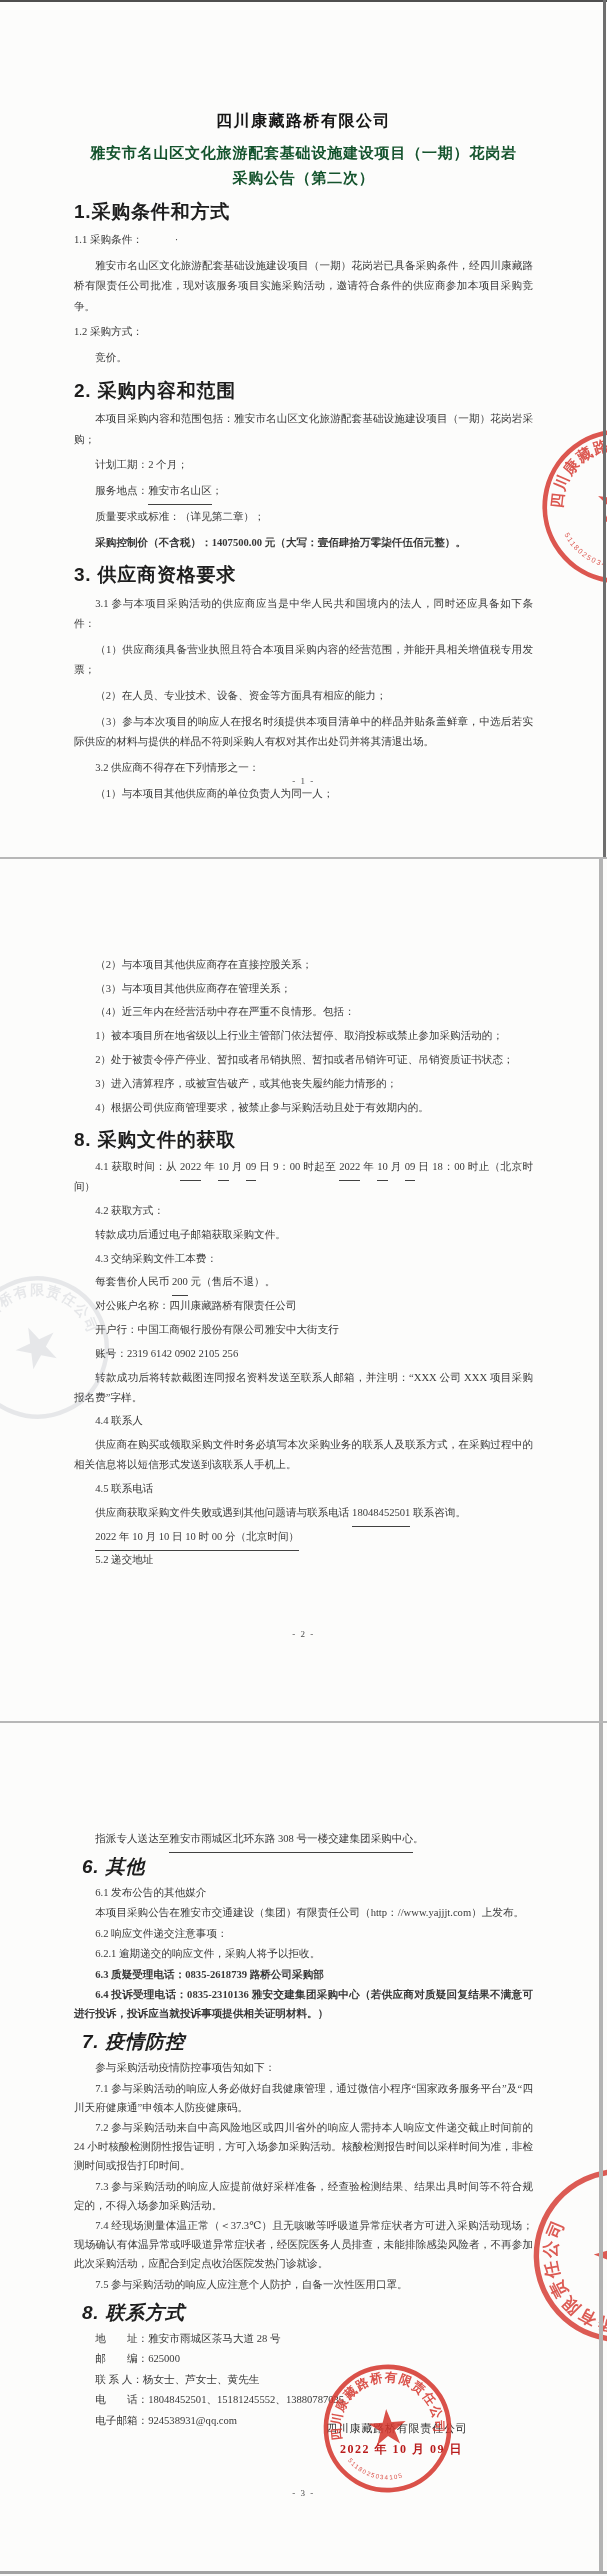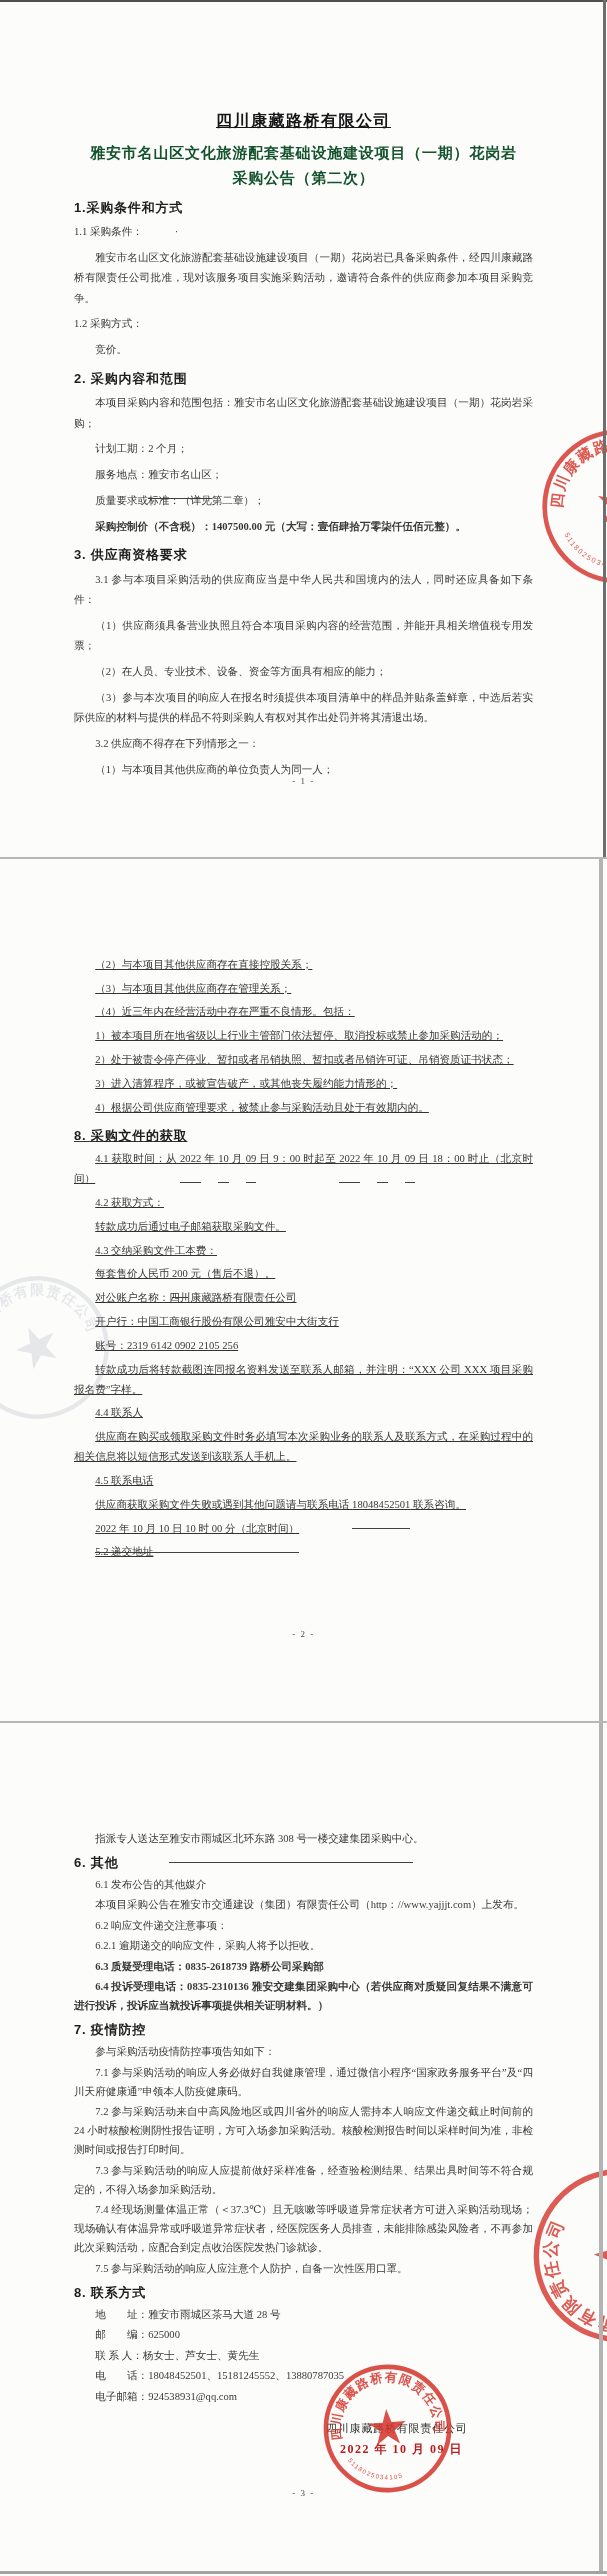--- a/index.html
+++ b/index.html
@@ -13,26 +13,26 @@
   .edge-bottom{position:absolute;left:0;top:2571px;width:100%;height:3px;background:#a3a3a3;}
 
   .page{position:absolute;left:0;width:607px;overflow:hidden;box-sizing:border-box;}
   .flow{padding:0 74px;}
   .page1 .flow p.para{font-size:10.6px;line-height:20.5px;margin:5.3px 0;}
   .page2 .flow p.para{font-size:10.6px;line-height:20px;margin:3.8px 0;}
   .page3 .flow p.para{font-size:10.6px;line-height:19px;margin:1.5px 0;}
   p.para{text-align:justify;color:#383838;}
   p.para.ind{text-indent:2em;}
   .bold{font-weight:bold;color:#1d1d1d;}
-  .u{border-bottom:0.8px solid #414141;padding-bottom:18px;}
+  .u{border-bottom:0.8px solid #414141;padding-bottom:8px;}
   .hd{font-family:"Liberation Sans","DejaVu Sans",sans-serif;font-weight:bold;color:#1e1e1e;
-      font-size:13px;letter-spacing:0.8px;margin:9px 0 4.6px 0;}
-  .page3 .hd{margin:6px 0 3px 0;}
+      font-size:19px;letter-spacing:0.8px;margin:9px 0 4.6px 0;}
+  .page3 .hd{margin:6px 0 3px 8px;font-style:italic;}
   .t1{font-family:"Liberation Sans","DejaVu Sans",sans-serif;font-weight:bold;font-size:16px;
-      color:#161616;text-align:center;letter-spacing:1.5px;margin:0 0 7.6px 0;text-decoration:underline;}
+      color:#161616;text-align:center;letter-spacing:1.5px;margin:0 0 7.6px 0;}
   .t2{font-family:"Liberation Sans","DejaVu Sans",sans-serif;font-weight:bold;font-size:15px;
       color:#14532d;text-align:center;letter-spacing:0.8px;line-height:25px;margin:0;}
   .t2.last{margin-bottom:7.6px;}
   .pagenum{position:absolute;left:0;width:100%;text-align:center;font-size:9px;color:#4a4a4a;letter-spacing:1.5px;}
 
   
   .seal{position:absolute;pointer-events:none;}
   .seal svg{display:block;}
   .footer-company{position:absolute;left:326px;top:2421px;font-size:11px;color:#2b2b2b;letter-spacing:0.8px;}
   .footer-date{position:absolute;left:340px;top:2441px;font-size:12px;font-weight:bold;color:#b91c1c;letter-spacing:1.5px;}
@@ -61,21 +61,21 @@
         <div class="hd">3. 供应商资格要求</div>
         <p class="para ind"><span>3.1 参与本项目采购活动的供应商应当是中华人民共和国境内的法人，同时还应具备如下条件：</span></p>
         <p class="para ind"><span>（1）供应商须具备营业执照且符合本项目采购内容的经营范围，并能开具相关增值税专用发票；</span></p>
         <p class="para ind"><span>（2）在人员、专业技术、设备、资金等方面具有相应的能力；</span></p>
         <p class="para ind"><span>（3）参与本次项目的响应人在报名时须提供本项目清单中的样品并贴条盖鲜章，中选后若实际供应的材料与提供的样品不符则采购人有权对其作出处罚并将其清退出场。</span></p>
         <p class="para ind"><span>3.2 供应商不得存在下列情形之一：</span></p>
         <p class="para ind"><span>（1）与本项目其他供应商的单位负责人为同一人；</span></p>
       </div>
   </div>
 
-  <div class="page page2" style="top:858px;height:984px;padding-top:93px;text-decoration:underline;">
+  <div class="page page2" style="top:858px;height:984px;padding-top:93px;">
     <div class="flow">
         <p class="para ind"><span>（2）与本项目其他供应商存在直接控股关系；</span></p>
         <p class="para ind"><span>（3）与本项目其他供应商存在管理关系；</span></p>
         <p class="para ind"><span>（4）近三年内在经营活动中存在严重不良情形。包括：</span></p>
         <p class="para ind"><span>1）被本项目所在地省级以上行业主管部门依法暂停、取消投标或禁止参加采购活动的；</span></p>
         <p class="para ind"><span>2）处于被责令停产停业、暂扣或者吊销执照、暂扣或者吊销许可证、吊销资质证书状态；</span></p>
         <p class="para ind"><span>3）进入清算程序，或被宣告破产，或其他丧失履约能力情形的；</span></p>
         <p class="para ind"><span>4）根据公司供应商管理要求，被禁止参与采购活动且处于有效期内的。</span></p>
         <div class="hd">8. 采购文件的获取</div>
         <p class="para ind"><span>4.1 获取时间：从 </span><span class="u">2022</span><span> 年 </span><span class="u">10</span><span> 月 </span><span class="u">09</span><span> 日 9：00 时起至 </span><span class="u">2022</span><span> 年 </span><span class="u">10</span><span> 月 </span><span class="u">09</span><span> 日 18：00 时止（北京时间）</span></p>

